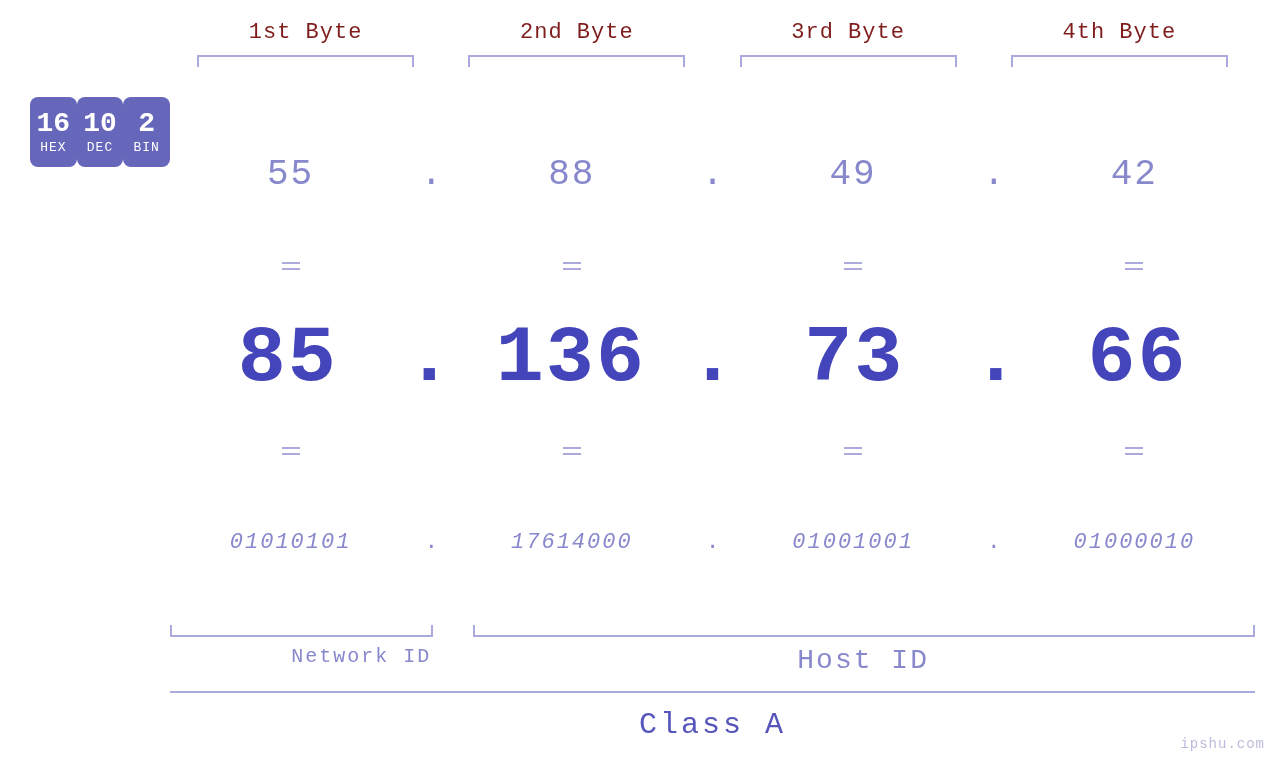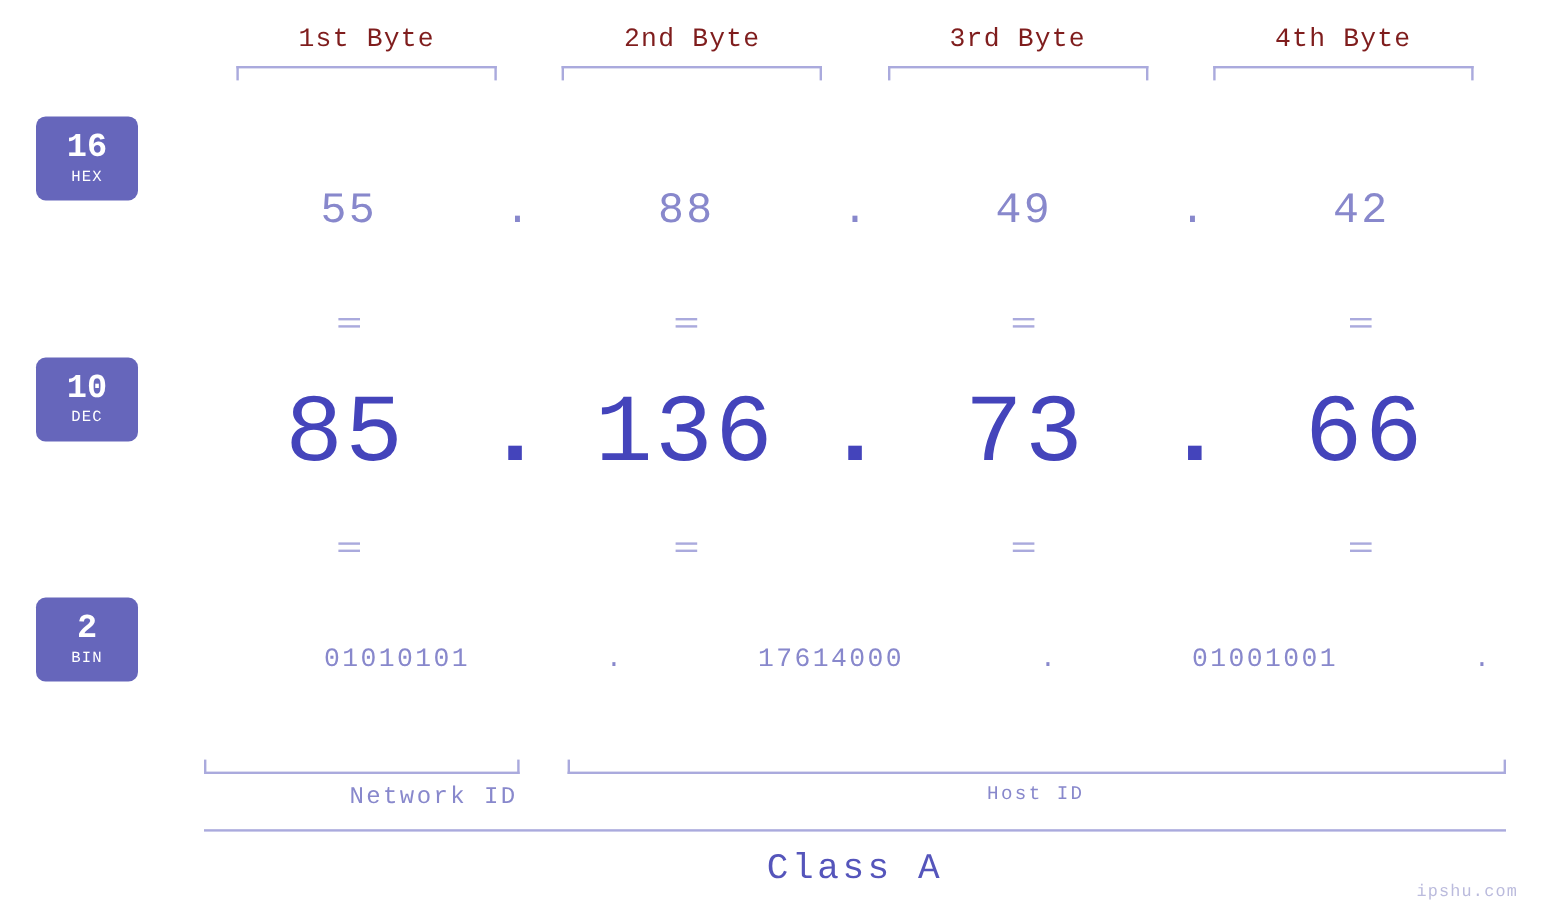--- a/index.html
+++ b/index.html
@@ -61,22 +61,21 @@
     
     .content-area {
       display: flex;
       flex: 1;
       align-items: stretch;
     }
 
     .labels-column {
       width: 140px;
       display: flex;
-      flex-direction: column;
-      justify-content: space-between;
+      justify-content: flex-start;
       padding-bottom: 60px;
     }
 
     .base-badge {
       width: 85px;
       height: 70px;
       background: #6666bb;
       border-radius: 8px;
       display: flex;
       flex-direction: column;
@@ -158,29 +157,30 @@
     .eq-line {
       width: 18px;
       height: 2px;
       background: #aaaadd;
     }
 
     
     .dec-value {
       color: #4444bb;
       font-size: 80px;
-      font-weight: 400;
+      font-weight: 700;
       letter-spacing: 2px;
     }
 
     
     .bin-value {
       color: #8888cc;
       font-size: 22px;
       letter-spacing: 2px;
+      font-style: italic;
     }
 
     
     .bottom-section {
       margin-left: 140px;
       margin-top: 5px;
     }
 
     .bottom-brackets-row {
       display: flex;
@@ -218,21 +218,21 @@
       text-align: right;
       color: #8888cc;
       font-size: 20px;
       letter-spacing: 2px;
     }
 
     .host-id-label {
       flex: 3;
       text-align: center;
       color: #8888cc;
-      font-size: 16px;
+      font-size: 28px;
       letter-spacing: 2px;
     }
 
     
     .class-section {
       margin-left: 140px;
       margin-top: 15px;
     }
 
     .class-bracket-line {
@@ -432,20 +432,23 @@
         </div>
         <div class="dot-cell">
           <span class="dot-sep-bin">.</span>
         </div>
         <div class="cell">
           <span class="bin-value">01001001</span>
         </div>
         <div class="dot-cell">
           <span class="dot-sep-bin">.</span>
         </div>
+        <div class="cell">
+          <span class="bin-value">01000010</span>
+        </div>
       </div>
 
     </div>
   </div>
 
   <div class="bottom-section">
     <div class="bottom-brackets-row">
       <div class="bracket-bottom-network"></div>
       <div class="dot-spacer"></div>
       <div class="bracket-bottom-host"></div>

